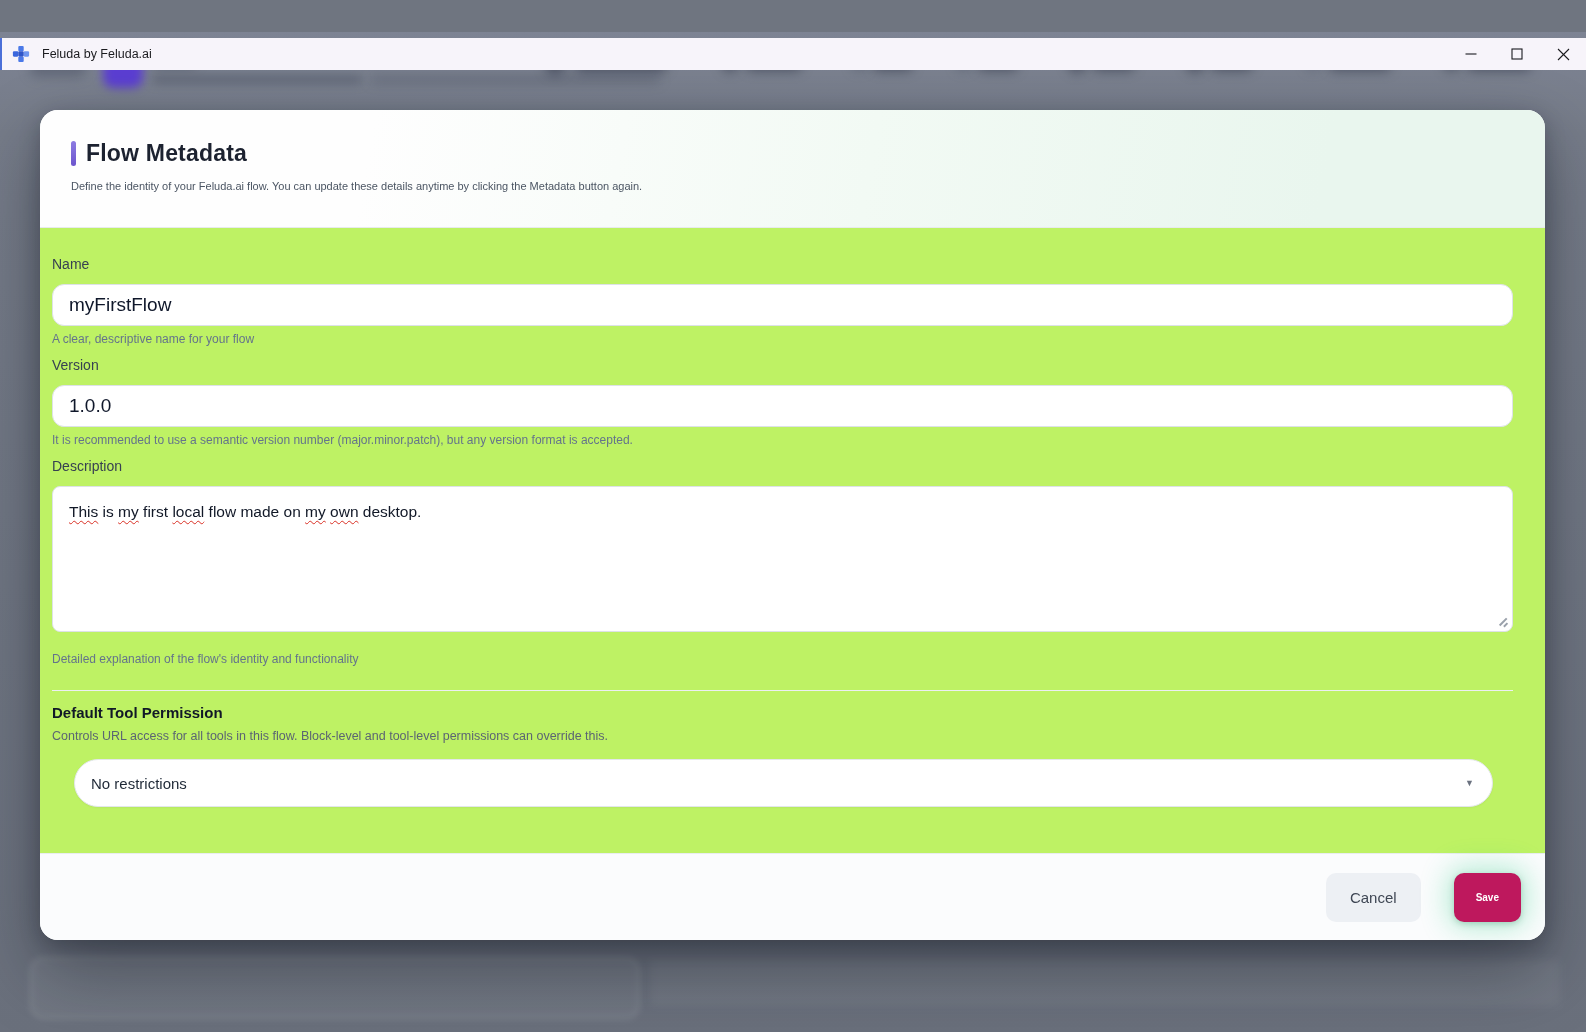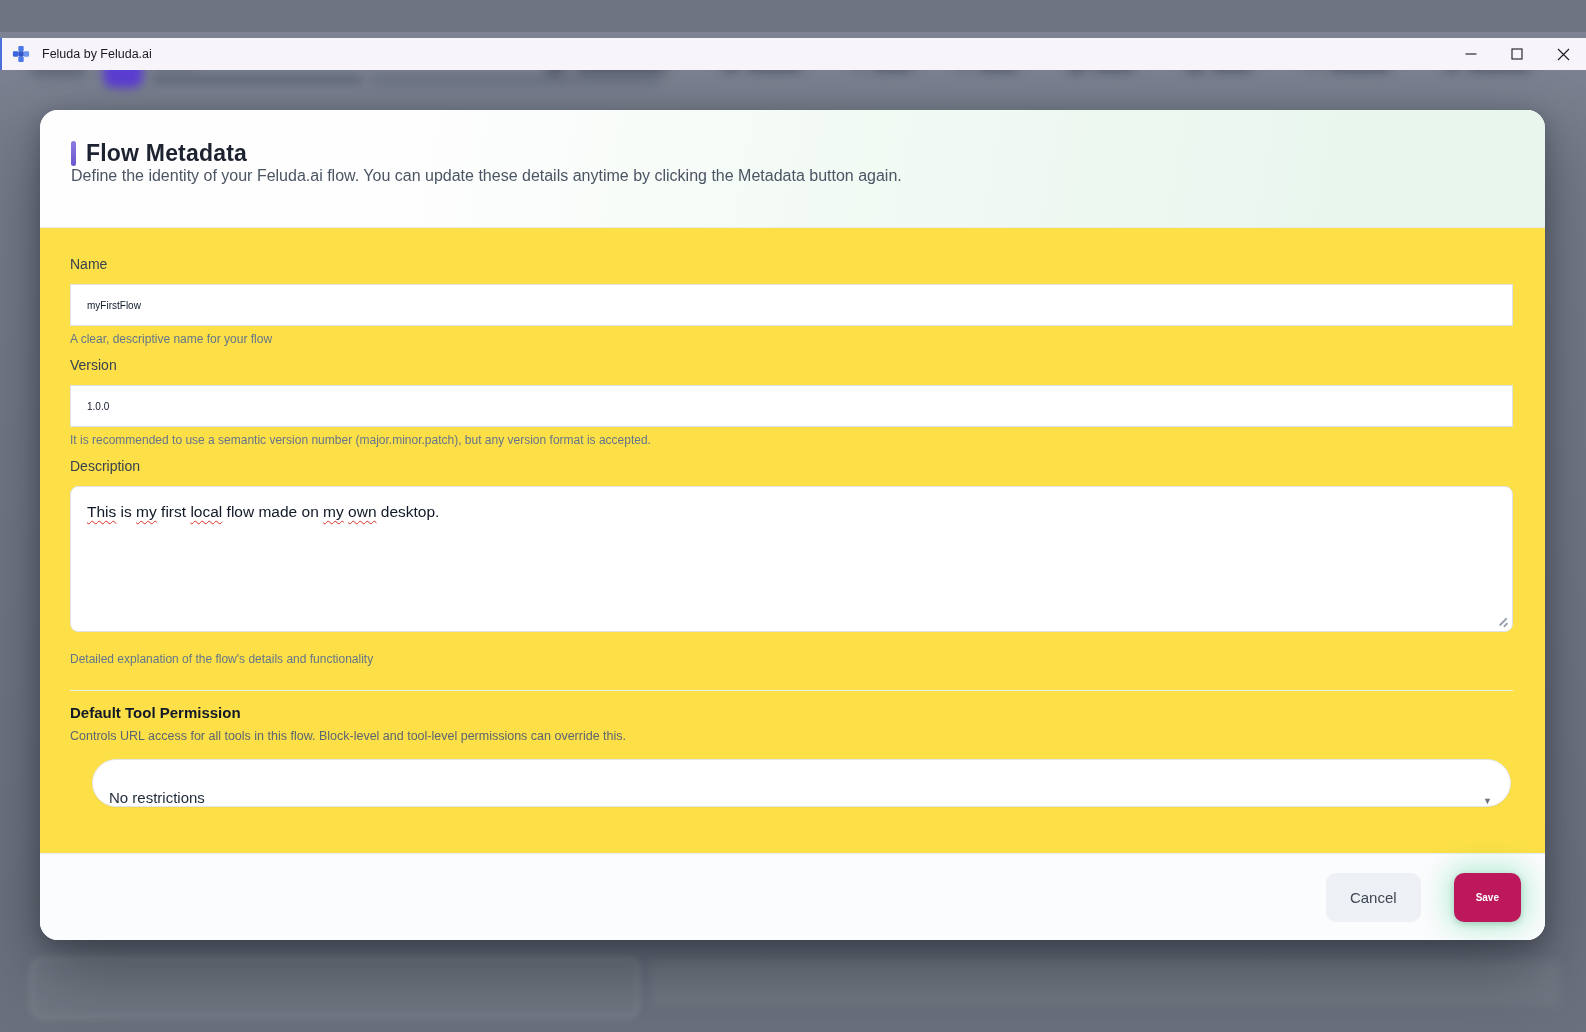--- a/index.html
+++ b/index.html
@@ -51,28 +51,28 @@
     background:linear-gradient(100deg,#fefefe 22%, #f2faf4 55%, #e9f6ee 85%);
     border-bottom:1px solid #e8eaed;
     padding:30px 32px 10px 31px;
   }
   .title-row { display:flex; align-items:center; }
   .accent-bar {
     width:5px; height:25px; border-radius:3px; margin-right:10px;
     background:linear-gradient(180deg,#8d7ce2,#6c55cd);
   }
   .modal-title { font-size:23px; font-weight:600; color:#1c2230; letter-spacing:.2px; }
-  .modal-subtitle { font-size:16px; color:#4b5563; }
-
-  .modal-body { flex:1 1 auto; padding:28px 32px 0 30px; background:#fde047; }
+  .modal-subtitle { margin-top:13px; font-size:11px; color:#4b5563; }
+
+  .modal-body { flex:1 1 auto; padding:28px 32px 0 12px; background:#bef264; }
 
   .field-label { font-size:14px; font-weight:500; color:#374151; margin-bottom:12px; }
   .text-input {
-    width:100%; height:42px; border:1px solid #dde2e7; border-radius:0;
-    padding:0 16px; font-size:10px; color:#0f172a; background:#fff; outline:none;
+    width:100%; height:42px; border:1px solid #dde2e7; border-radius:12px;
+    padding:0 16px; font-size:19px; color:#0f172a; background:#fff; outline:none;
     font-family:"Liberation Sans", sans-serif;
   }
   .helper { font-size:12px; color:#64748b; margin:11px 0 11px 0; }
   .gap-after-input { margin-top:6px; }
 
   .textarea-box {
     position:relative; width:100%; height:146px; border:1px solid #dde2e7; border-radius:8px;
     padding:14px 16px; font-size:15.5px; color:#111827; background:#fff; line-height:1.45;
     overflow:hidden; cursor:text;
   }
@@ -92,21 +92,21 @@
   .resize-grip::after { width:5px; right:0; bottom:2px; }
 
   .divider { height:1px; background:#eceff2; margin-top:24px; }
 
   .section-heading { margin-top:13px; font-size:15px; font-weight:600; color:#111827; }
   .section-helper { margin-top:8px; font-size:12.5px; color:#5b6572; }
 
   .select-box {
     margin:16px 8px 0 22px; width:1419px; height:48px;
     border:1px solid #e3e7ea; border-radius:24px; background:#fff;
-    display:flex; align-items:flex-end; padding:0 18px 0 16px;
+    display:flex; align-items:center; padding:0 18px 0 16px;
     box-shadow:0 1px 2px rgba(16,24,40,.04); cursor:pointer;
   }
   .select-value { font-size:15px; color:#1f2937; }
   .select-caret { margin-left:auto; font-size:9px; color:#6b7280; }
 
   .modal-footer {
     flex:0 0 87px; background:#fbfcfd; border-top:1px solid #e9edf0;
     display:flex; align-items:center; justify-content:flex-end; gap:33px;
     padding-right:24px;
   }
@@ -206,21 +206,21 @@
     <div class="helper gap-after-input">A clear, descriptive name for your flow</div>
 
     <div class="field-label">Version</div>
     <input class="text-input" type="text" value="1.0.0" style="">
     <div class="helper gap-after-input">It is recommended to use a semantic version number (major.minor.patch), but any version format is accepted.</div>
 
     <div class="field-label">Description</div>
     <div class="textarea-box">
       <span class="misspelled">This</span><span> is </span><span class="misspelled">my</span><span> first </span><span class="misspelled">local</span><span> flow made on </span><span class="misspelled">my</span><span> </span><span class="misspelled">own</span><span> desktop.</span><div class="resize-grip"></div>
     </div>
-    <div class="helper" style="margin-top:20px;">Detailed explanation of the flow's details and functionality</div>
+    <div class="helper" style="margin-top:20px;">Detailed explanation of the flow's identity and functionality</div>
 
     <div class="divider"></div>
 
     <div class="section-heading">Default Tool Permission</div>
     <div class="section-helper">Controls URL access for all tools in this flow. Block-level and tool-level permissions can override this.</div>
 
     <div class="select-box">
       <span class="select-value">No restrictions</span>
       <span class="select-caret">▼</span>
     </div>

